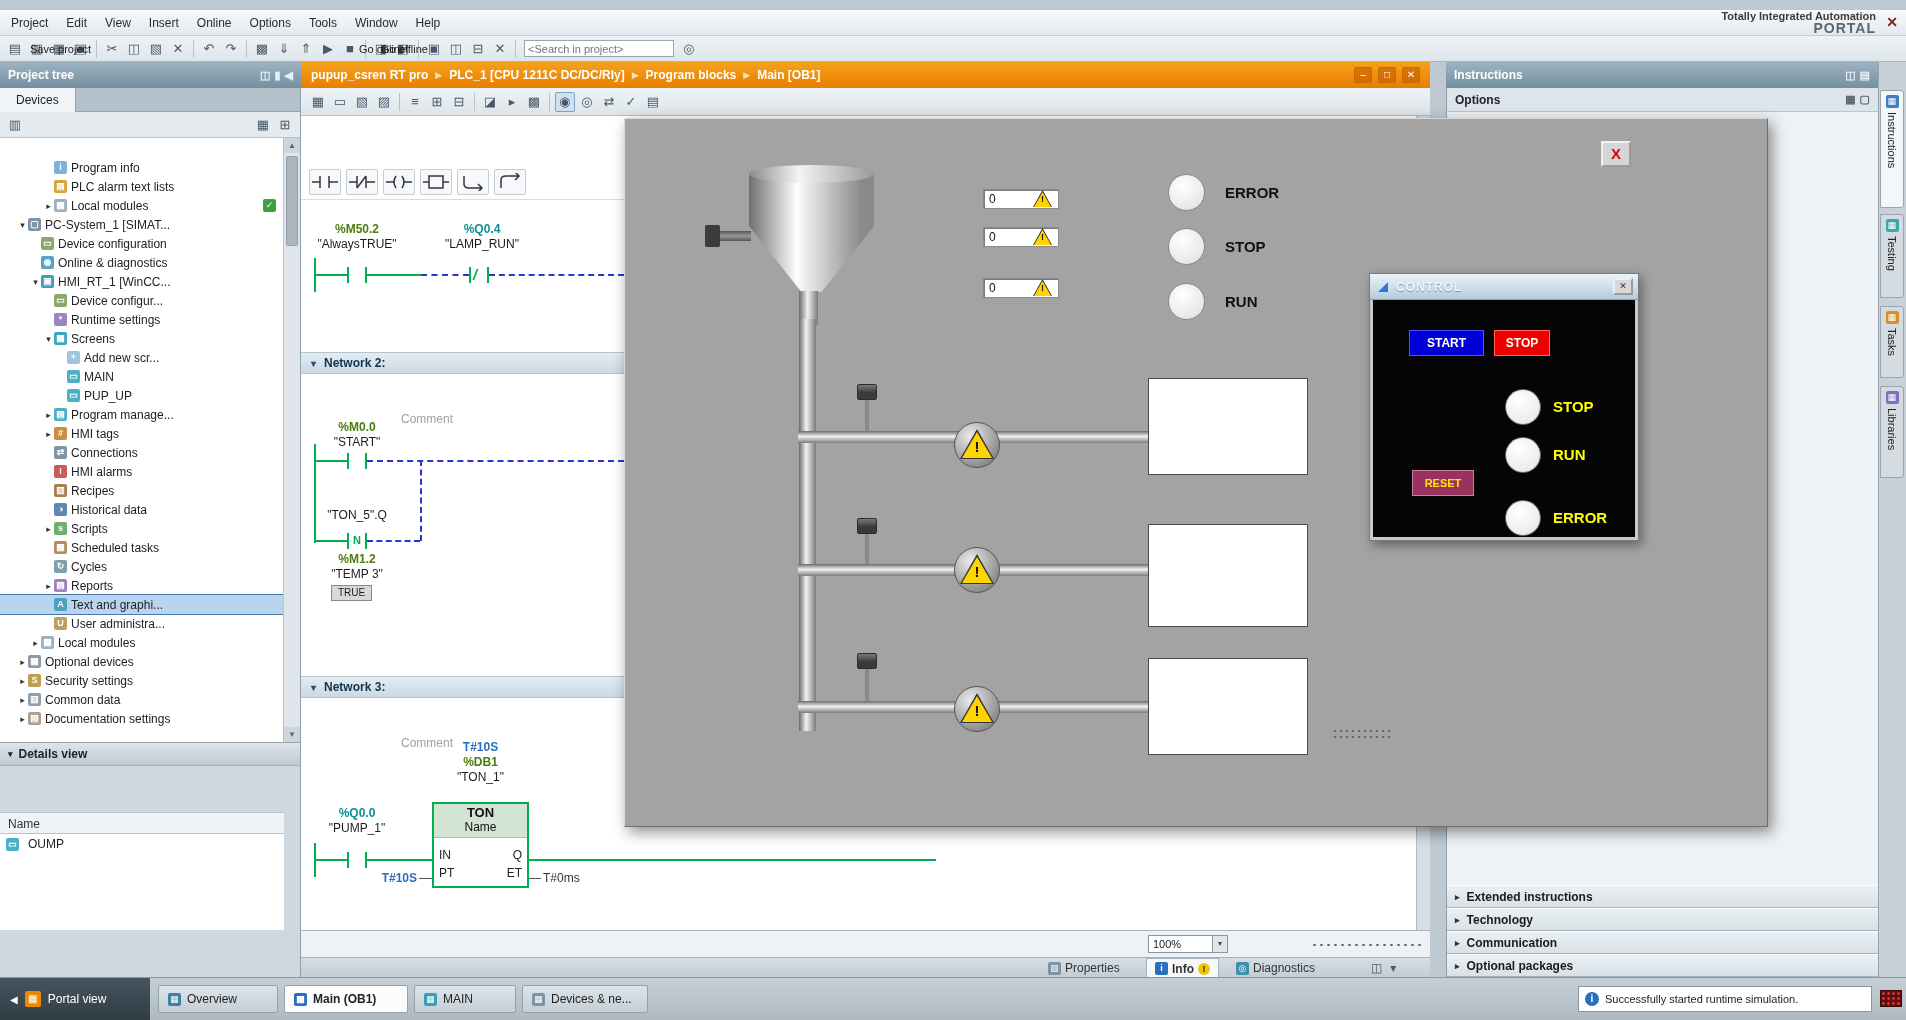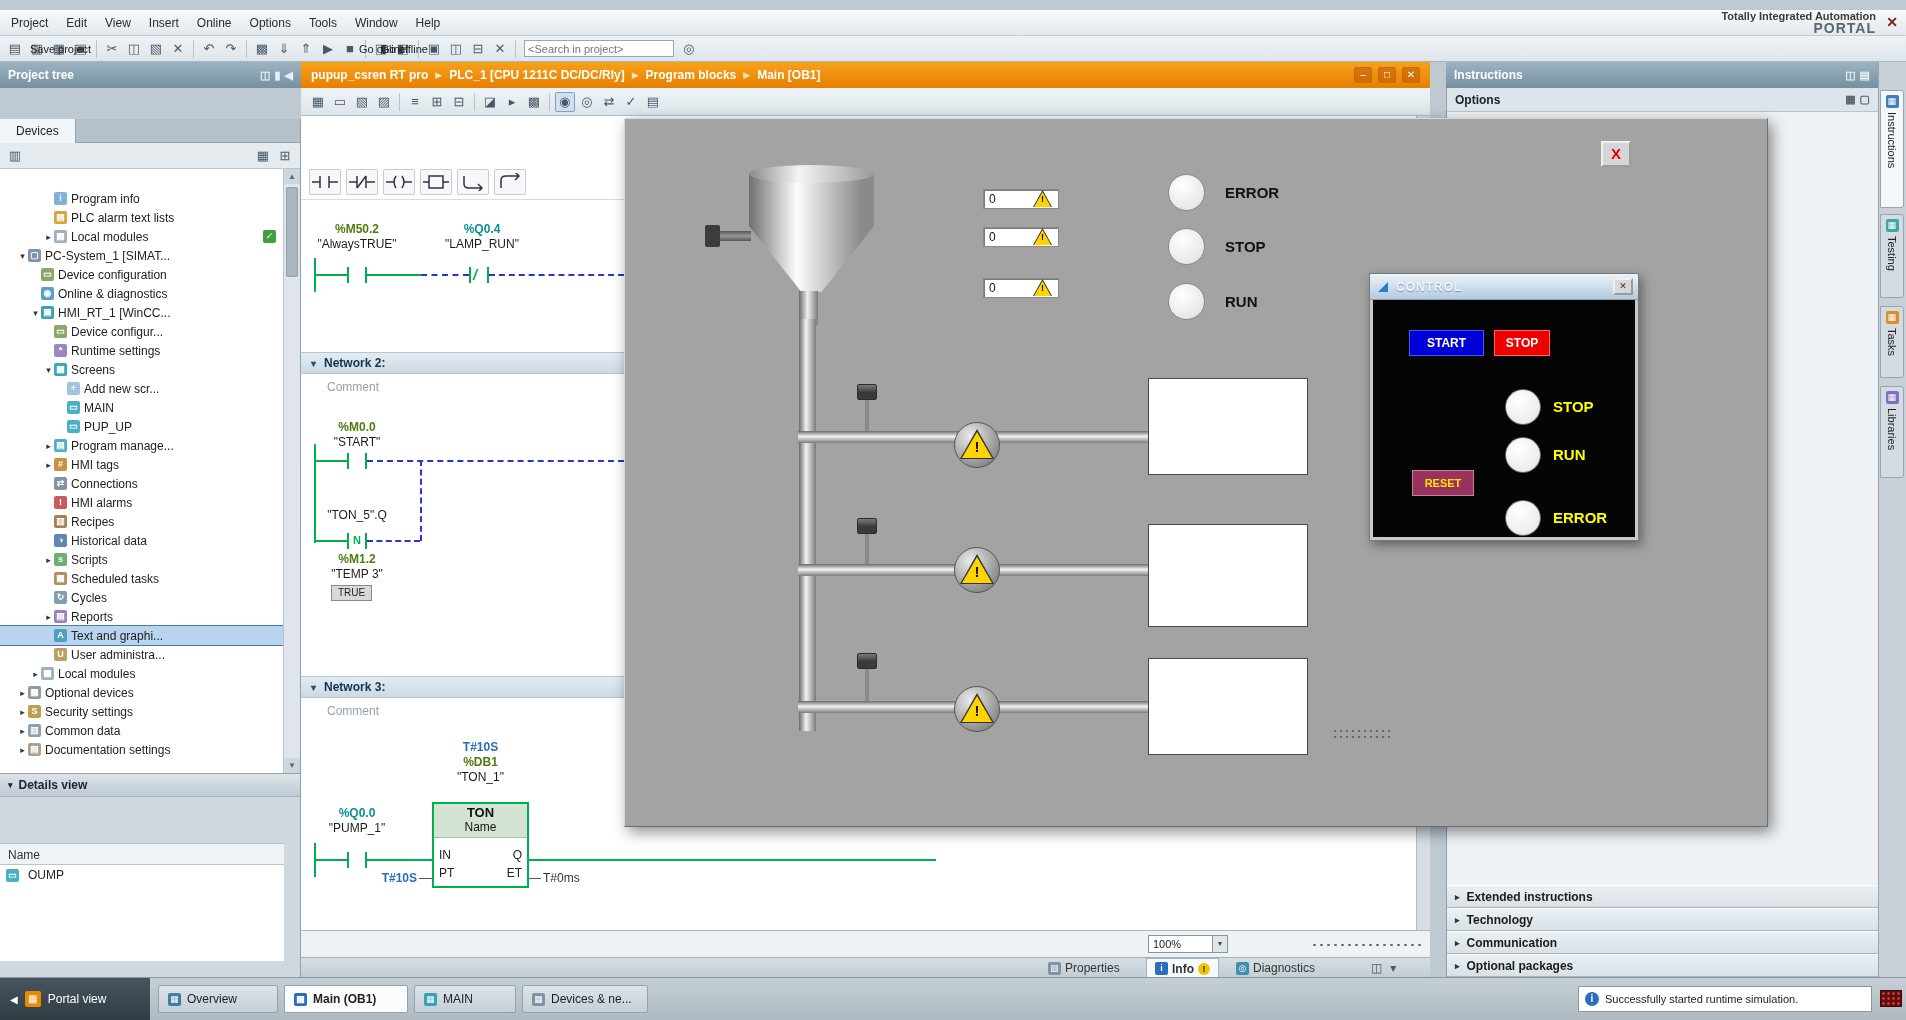--- a/index.html
+++ b/index.html
@@ -21,21 +21,21 @@
   .search{width:150px;height:17px;font-size:11px;color:#555;border:1px solid #9aa7b0;background:#fff;margin:0 4px;padding:0 3px;font-family:inherit;}
   
   .panel-head{position:absolute;top:62px;height:26px;background:linear-gradient(#9db3c2,#74909f);color:#fff;font-size:12px;font-weight:bold;display:flex;align-items:center;padding:0 8px;}
   .panel-head .hicons{margin-left:auto;display:flex;gap:4px;font-size:11px;color:#e8f0f5;}
   .crumb-bar{position:absolute;left:301px;top:62px;width:1129px;height:26px;background:linear-gradient(#f6a21c,#e87e00);display:flex;align-items:center;padding:0 10px;color:#fff;}
   .crumb{font-size:12px;font-weight:bold;color:#fff;}
   .crumb-sep{font-size:9px;margin:0 7px;color:#ffe2bb;}
   .crumb-win{margin-left:auto;display:flex;gap:6px;}
   .crumb-win span{width:18px;height:16px;background:rgba(190,90,0,.55);border:1px solid #c96a00;color:#fff;font-size:10px;line-height:14px;text-align:center;border-radius:2px;}
   
-  .left-panel{position:absolute;left:0;top:88px;width:301px;height:889px;background:#cfd8de;border-right:1px solid #8fa0ac;margin-top:31px;}
+  .left-panel{position:absolute;left:0;top:88px;width:301px;height:889px;background:#cfd8de;border-right:1px solid #8fa0ac;}
   .lp-tabs{position:absolute;left:0;top:0;width:100%;height:24px;background:#b4c1ca;border-bottom:1px solid #93a2ad;}
   .lp-tab{position:absolute;left:0;top:0;height:24px;padding:0 16px;background:#f2f5f7;border-right:1px solid #93a2ad;font-size:12px;line-height:24px;color:#222;}
   .tree-toolbar{position:absolute;left:0;top:24px;width:100%;height:26px;background:#e4eaee;border-bottom:1px solid #b9c4cc;display:flex;align-items:center;padding:0 4px;}
   .tree-toolbar .sp{flex:1;}
   .tree{position:absolute;left:0;top:50px;width:284px;height:604px;background:#fff;overflow:hidden;}
   .trow{position:relative;height:19px;display:flex;align-items:center;font-size:12px;white-space:nowrap;}
   .trow .arrow{width:11px;font-size:9px;color:#333;text-align:center;flex:none;}
   .ticon{width:13px;height:13px;border-radius:2px;margin-right:4px;flex:none;color:#fff;font-size:9px;line-height:13px;text-align:center;font-weight:bold;}
   .trow.sel{background:#b8d4ee;outline:1px solid #4a78a8;}
   .tbadge{position:absolute;right:8px;top:3px;width:13px;height:13px;background:#3f9f3f;color:#fff;font-size:9px;line-height:13px;text-align:center;border-radius:2px;}
@@ -53,21 +53,21 @@
   .ed-toolbar{position:absolute;left:0;top:0;width:100%;height:28px;background:linear-gradient(#eef3f6,#dde5ea);border-bottom:1px solid #b2bec7;display:flex;align-items:center;padding-left:6px;}
   .canvas{position:absolute;left:0;top:28px;width:1115px;height:814px;background:#fff;}
   .fav-bar{position:absolute;left:0;top:76px;width:1115px;height:36px;border-bottom:1px solid #d5dde2;display:flex;align-items:center;gap:5px;padding-left:8px;background:#fff;}
   .favbtn{width:32px;height:26px;border:1px solid #c5cdd3;border-radius:2px;background:#f6f8f9;display:flex;align-items:center;justify-content:center;}
   .lab{position:absolute;font-size:12px;line-height:14px;text-align:center;white-space:nowrap;}
   .addr-m{color:#4d7c0f;font-weight:bold;}
   .addr-q{color:#0d8f92;font-weight:bold;}
   .tagname{color:#1c1c1c;}
   .time{color:#2a6fbd;font-weight:bold;}
   .val{color:#333;}
-  .comment{color:#98a2aa;text-align:left;}
+  .comment{color:#98a2aa;text-align:center;margin-top:32px;}
   .net-head{position:absolute;left:0;width:1115px;height:22px;background:linear-gradient(#e3ecf2,#ccd9e3);border-top:1px solid #b7c5cf;border-bottom:1px solid #b7c5cf;display:flex;align-items:center;gap:8px;font-size:12px;font-weight:bold;color:#10334f;padding-left:10px;}
   .nh-arrow{font-size:10px;color:#23527c;}
   .wire{position:absolute;height:0;border-top:2px solid #00b050;}
   .wire.b{border-top:2px dashed #2a35d0;}
   .wire.k{border-top:1px solid #555;}
   .vwire{position:absolute;width:0;border-left:2px solid #00b050;}
   .vwire.b{border-left:2px dashed #2a35d0;}
   .contact{position:absolute;width:20px;height:16px;color:#00b050;}
   .contact::before,.contact::after{content:"";position:absolute;top:0;width:2px;height:16px;background:currentColor;}
   .contact::before{left:0;}.contact::after{right:0;}

